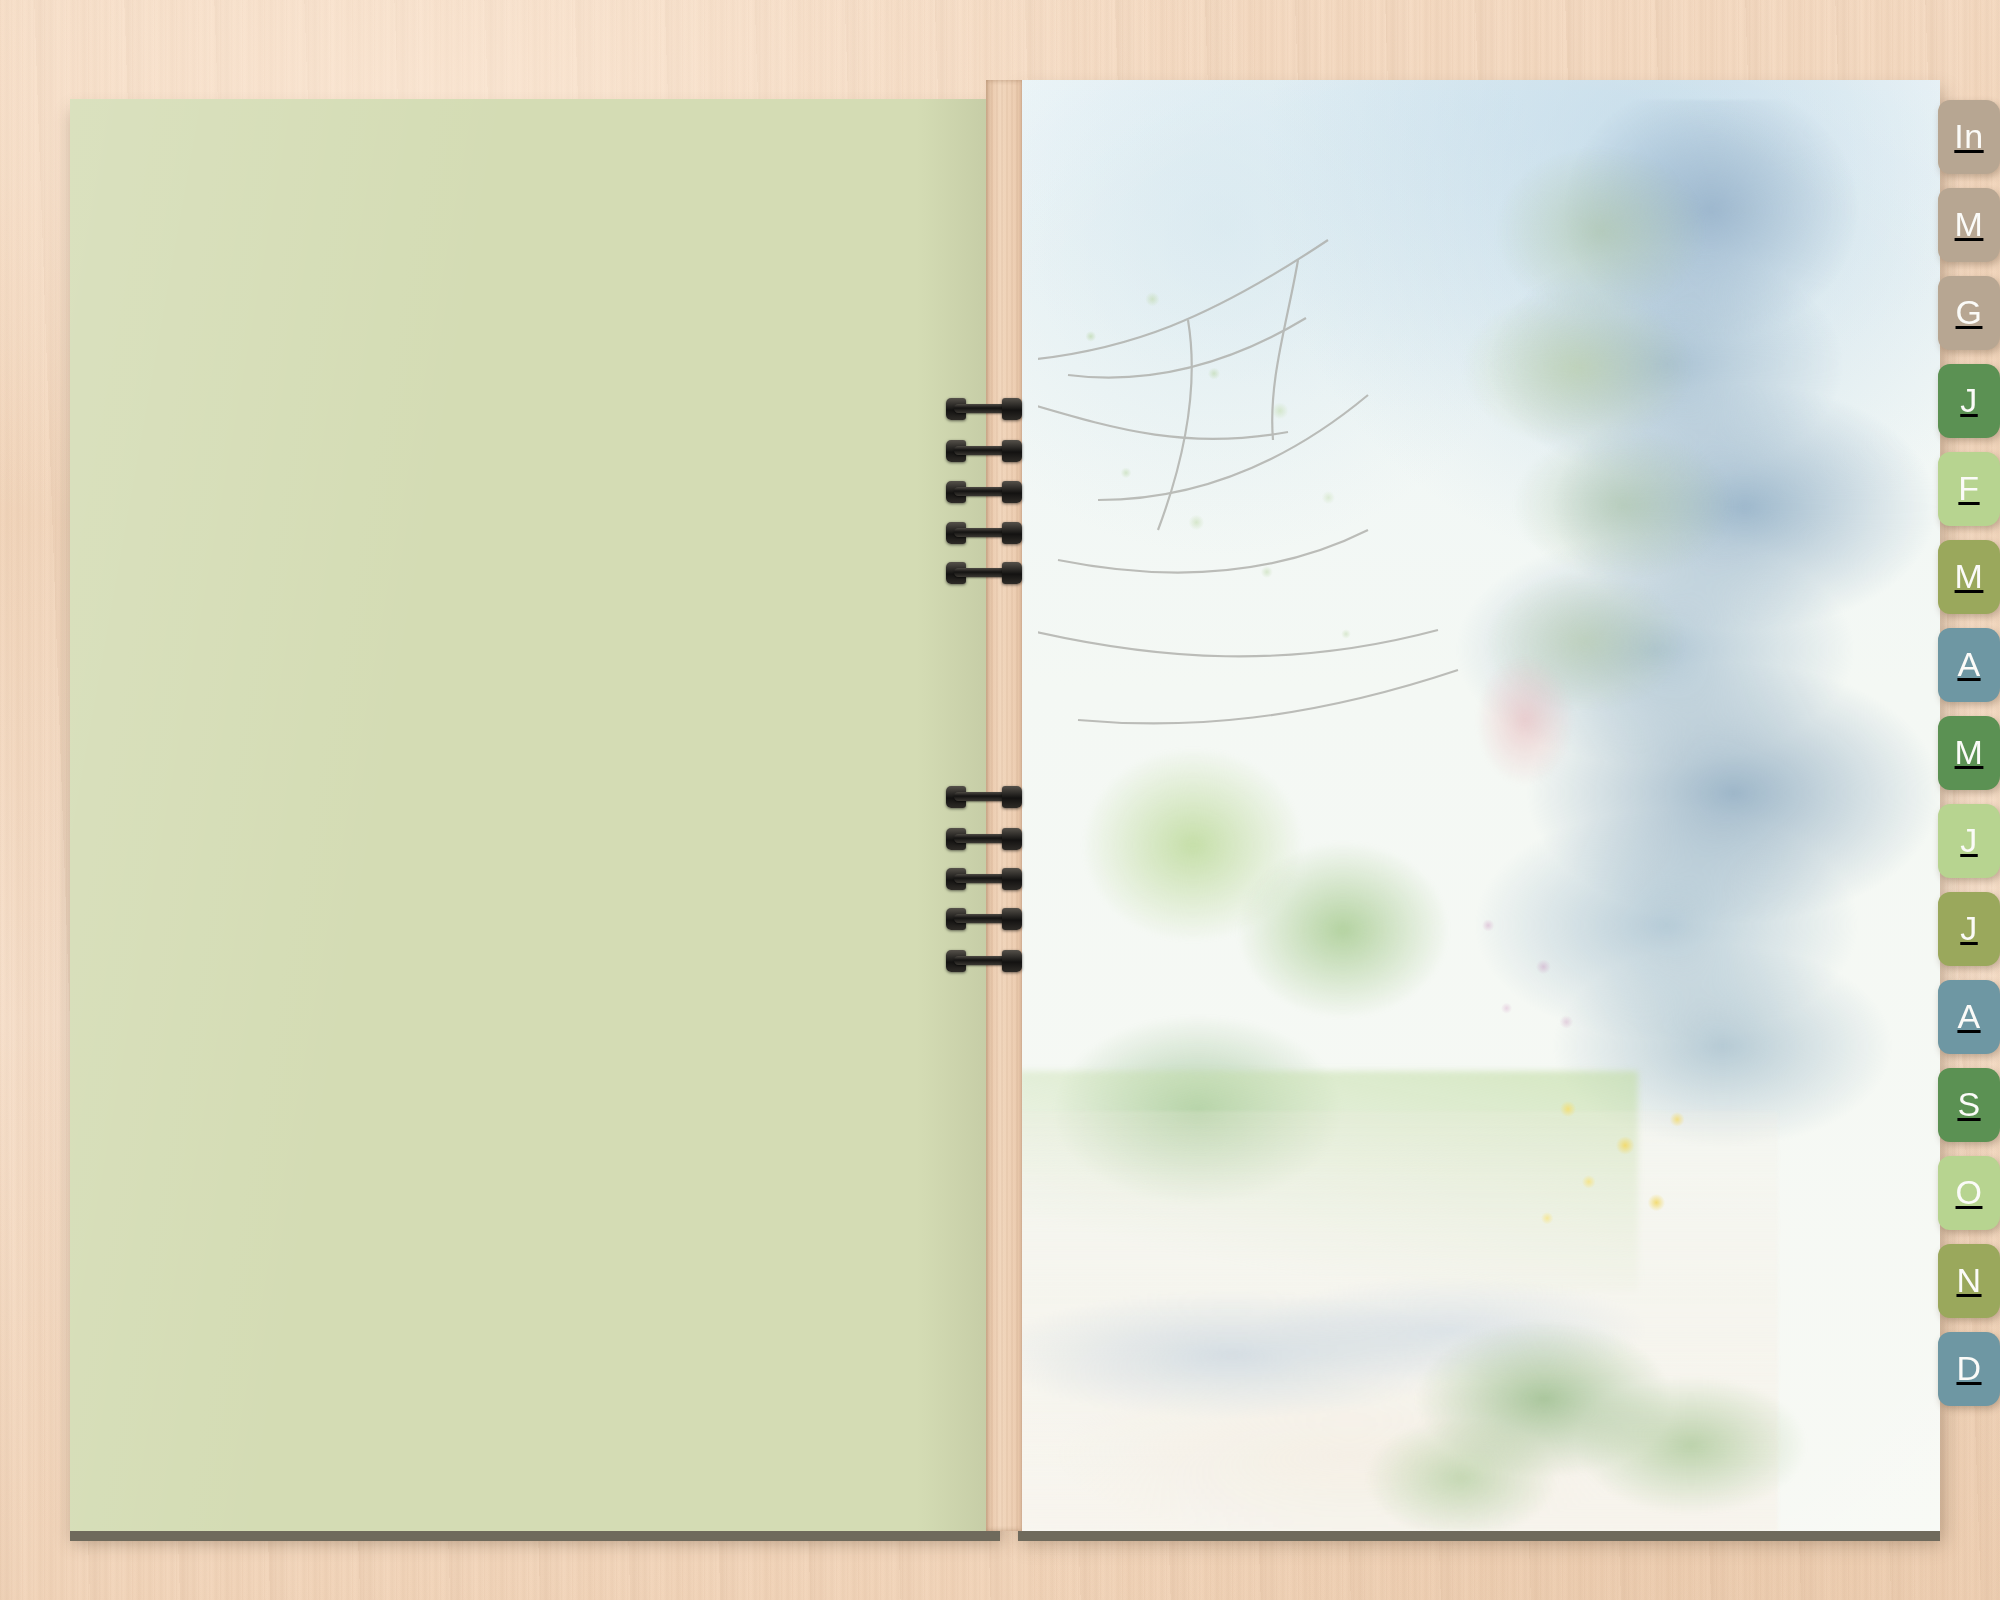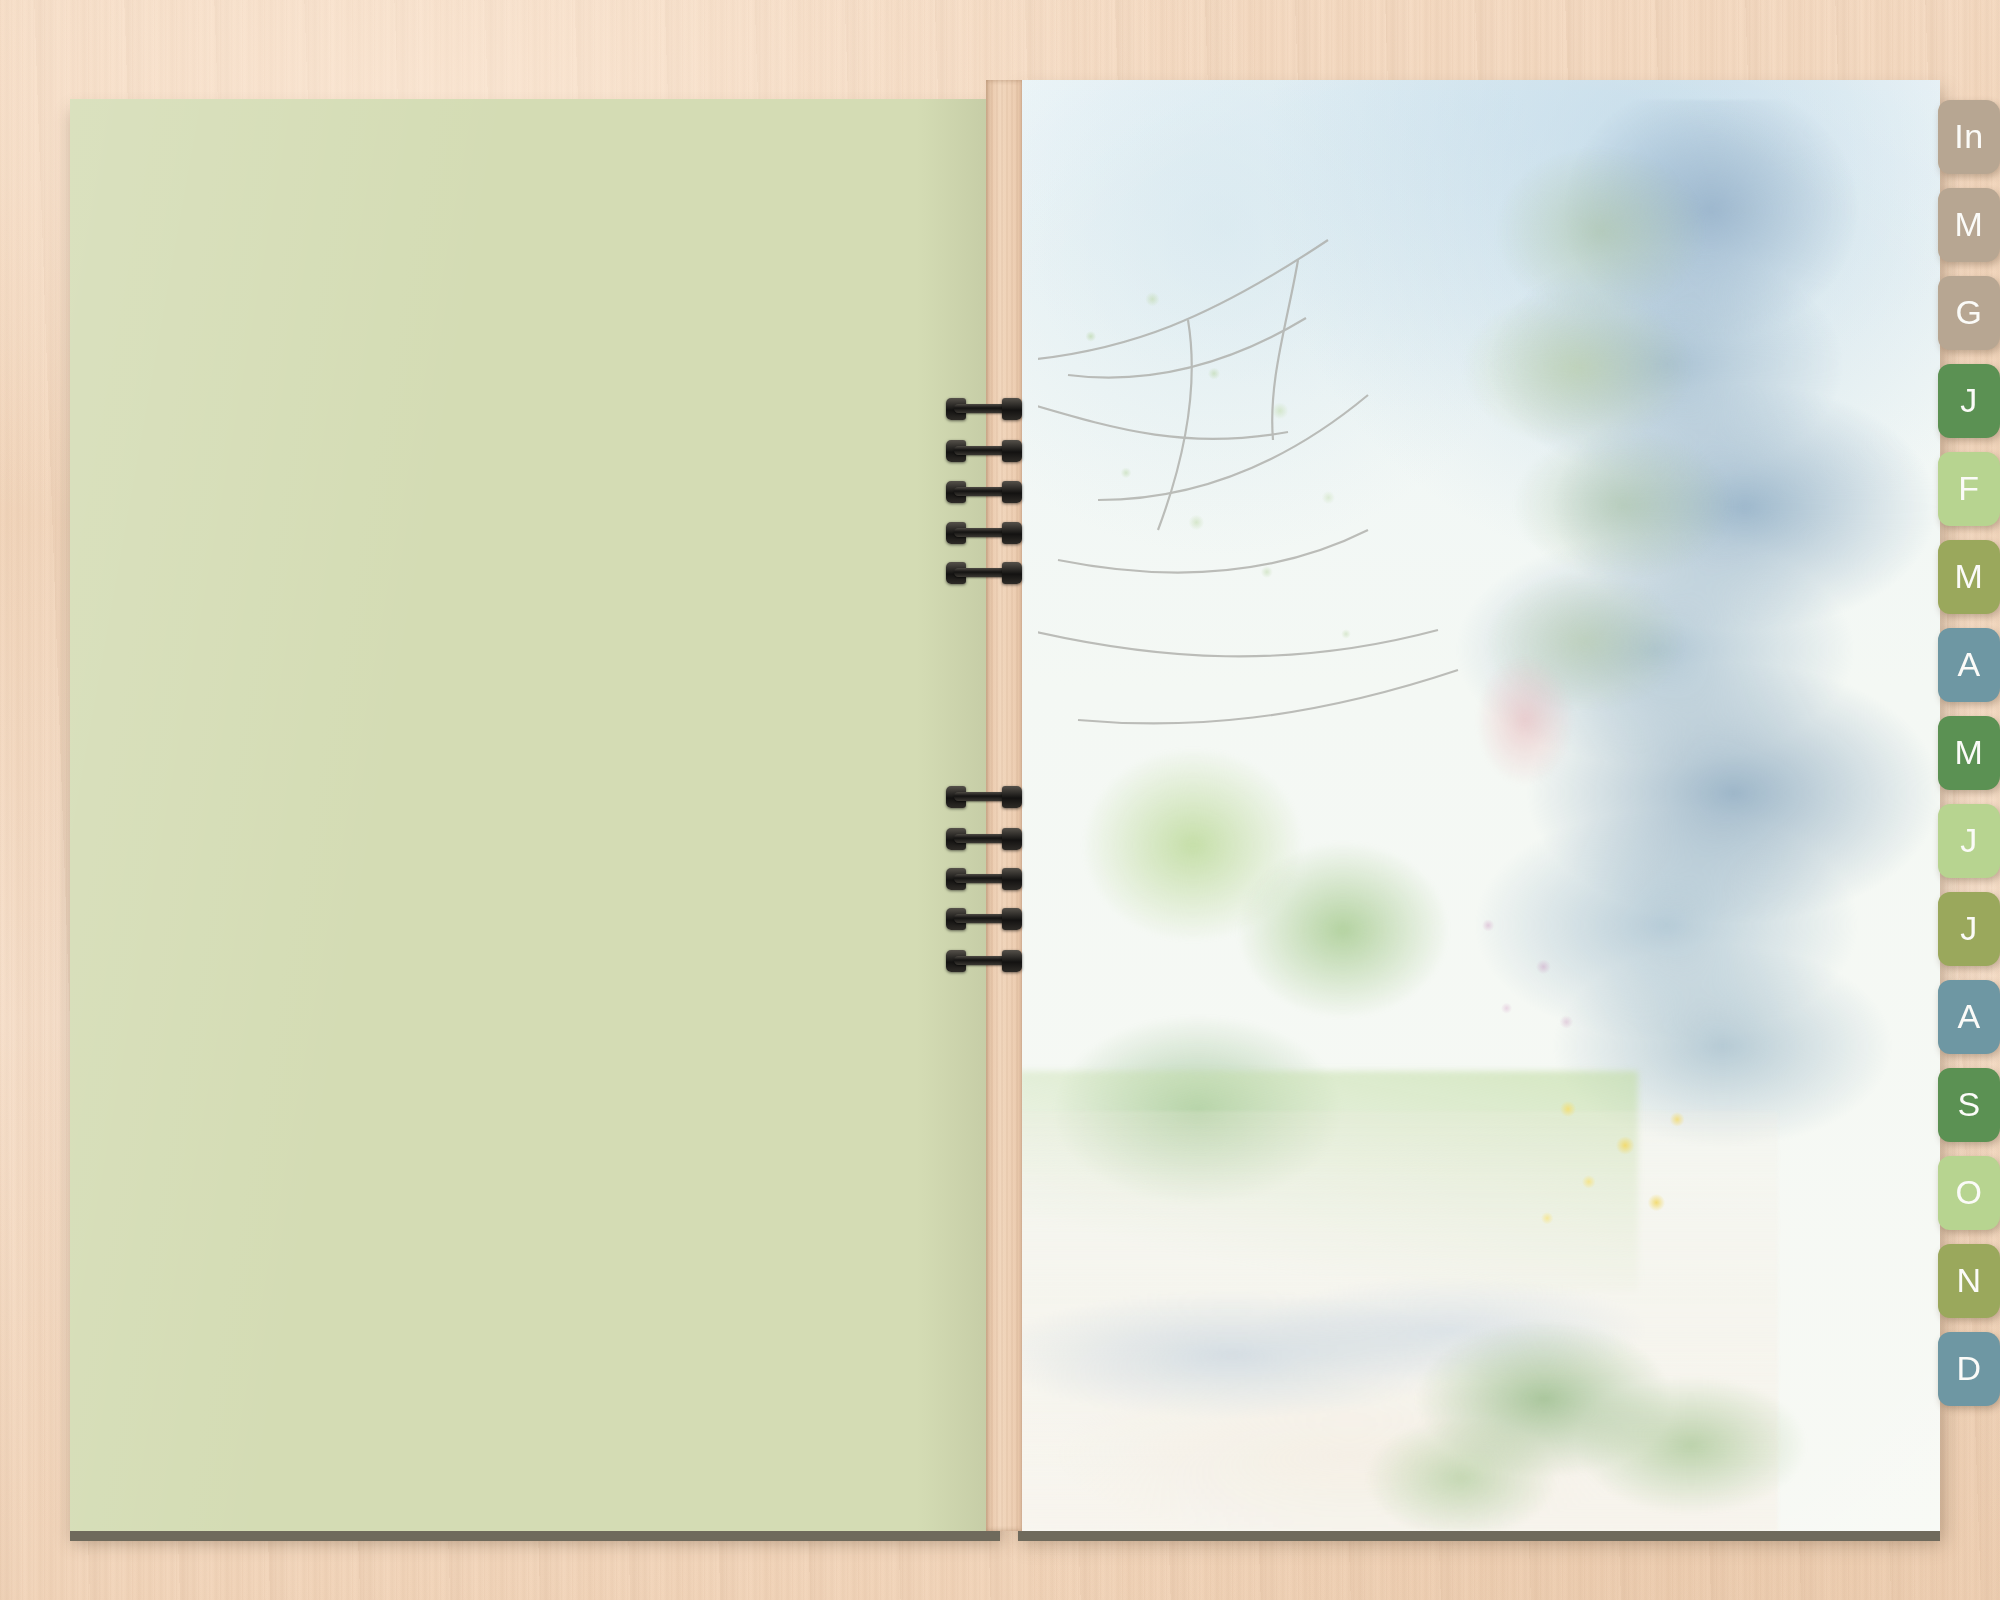--- a/index.html
+++ b/index.html
@@ -189,21 +189,21 @@
   .coil .cap-l, .coil .cap-r{
     position:absolute; top:0; width:20px; height:22px;
     background:linear-gradient(180deg,#55514a,#131211 55%,#2e2b27);
     border-radius:5px 3px 3px 5px;
     box-shadow:0 1px 3px rgba(0,0,0,.55);
   }
   .coil .cap-l{ left:0; }
   .coil .cap-r{ right:0; border-radius:3px 5px 5px 3px; }
 
   
-  .tabs{ position:absolute; left:1938px; top:100px; width:62px; }
+  .tabs{ position:absolute; left:1938px; top:100px; width:62px;text-decoration:underline; }
   .tab{
     position:relative; width:62px; height:74px; margin-bottom:14px;
     border-radius:12px 14px 14px 12px;
     display:flex; align-items:center; justify-content:center;
     color:#fbfbf8; font-family:"Liberation Sans", sans-serif;
     font-size:34px; letter-spacing:.5px;
     box-shadow:2px 3px 7px rgba(90,70,50,.33);
   }
   .tab .tab-label{ transform:translateY(-1px); }
 </style>

